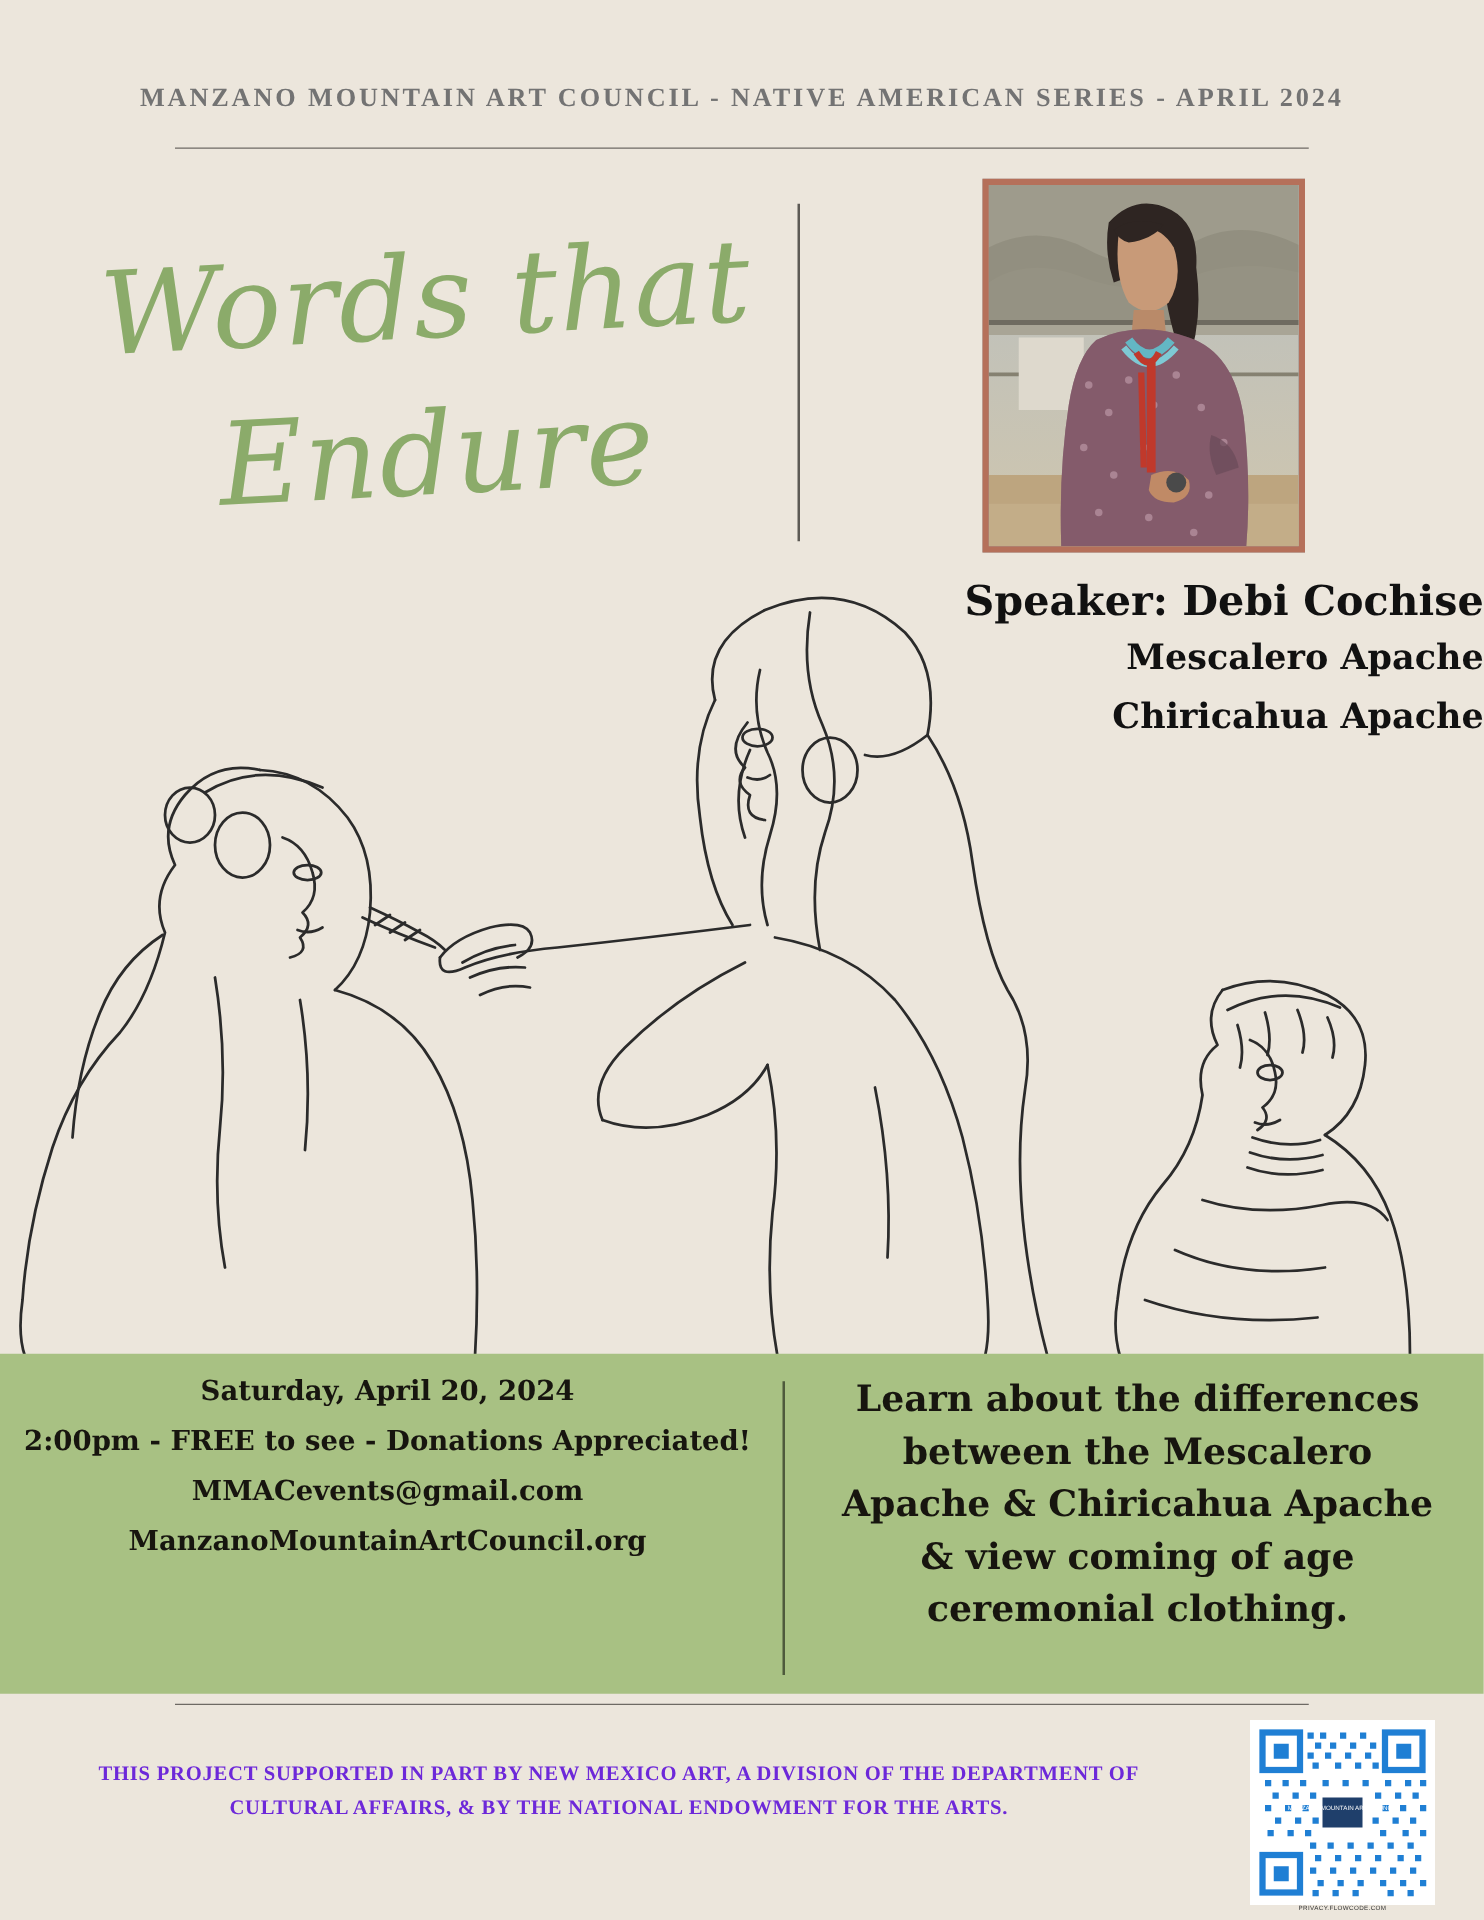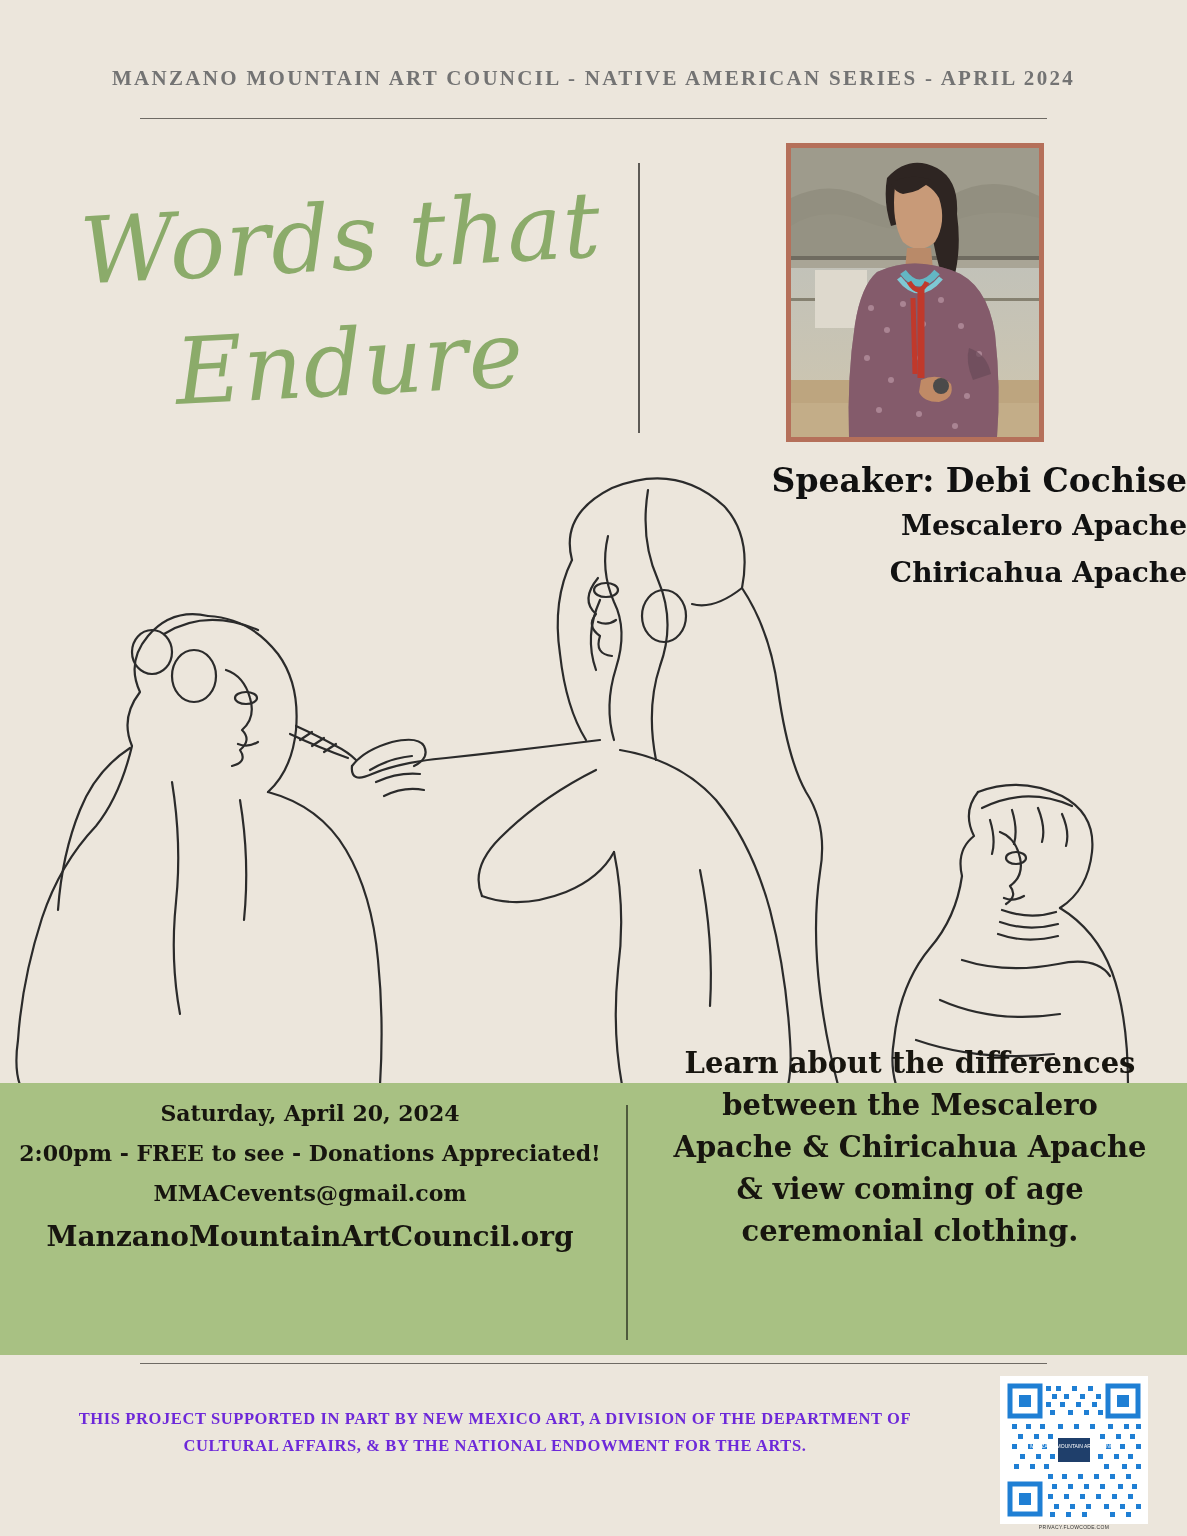--- a/index.html
+++ b/index.html
@@ -150,35 +150,35 @@
     color: #17150f;
     font-family: "DejaVu Serif", serif;
     font-weight: 700;
   }
   .details div { margin-bottom: 14px; }
   .d-date { font-size: 22px; }
   .d-time { font-size: 22px; }
   .d-addr { font-size: 22px; margin-top: 4px !important; }
   .d-phone { font-size: 22px; margin-top: 16px !important; }
   .d-email { font-size: 22px; }
-  .d-web { font-size: 28px; }
+  .d-web { font-size: 22px; }
 
   .panel-divider {
     position: absolute;
     left: 626px;
     top: 1105px;
     width: 2px;
     height: 235px;
     background: #4e5a3c;
   }
 
   .learn {
     position: absolute;
     left: 650px;
-    top: 1042px;
+    top: 1098px;
     width: 520px;
     text-align: center;
     font-family: "DejaVu Serif", serif;
     font-weight: 700;
     font-size: 29px;
     line-height: 1.45;
     color: #17150f;
   }
 
   

